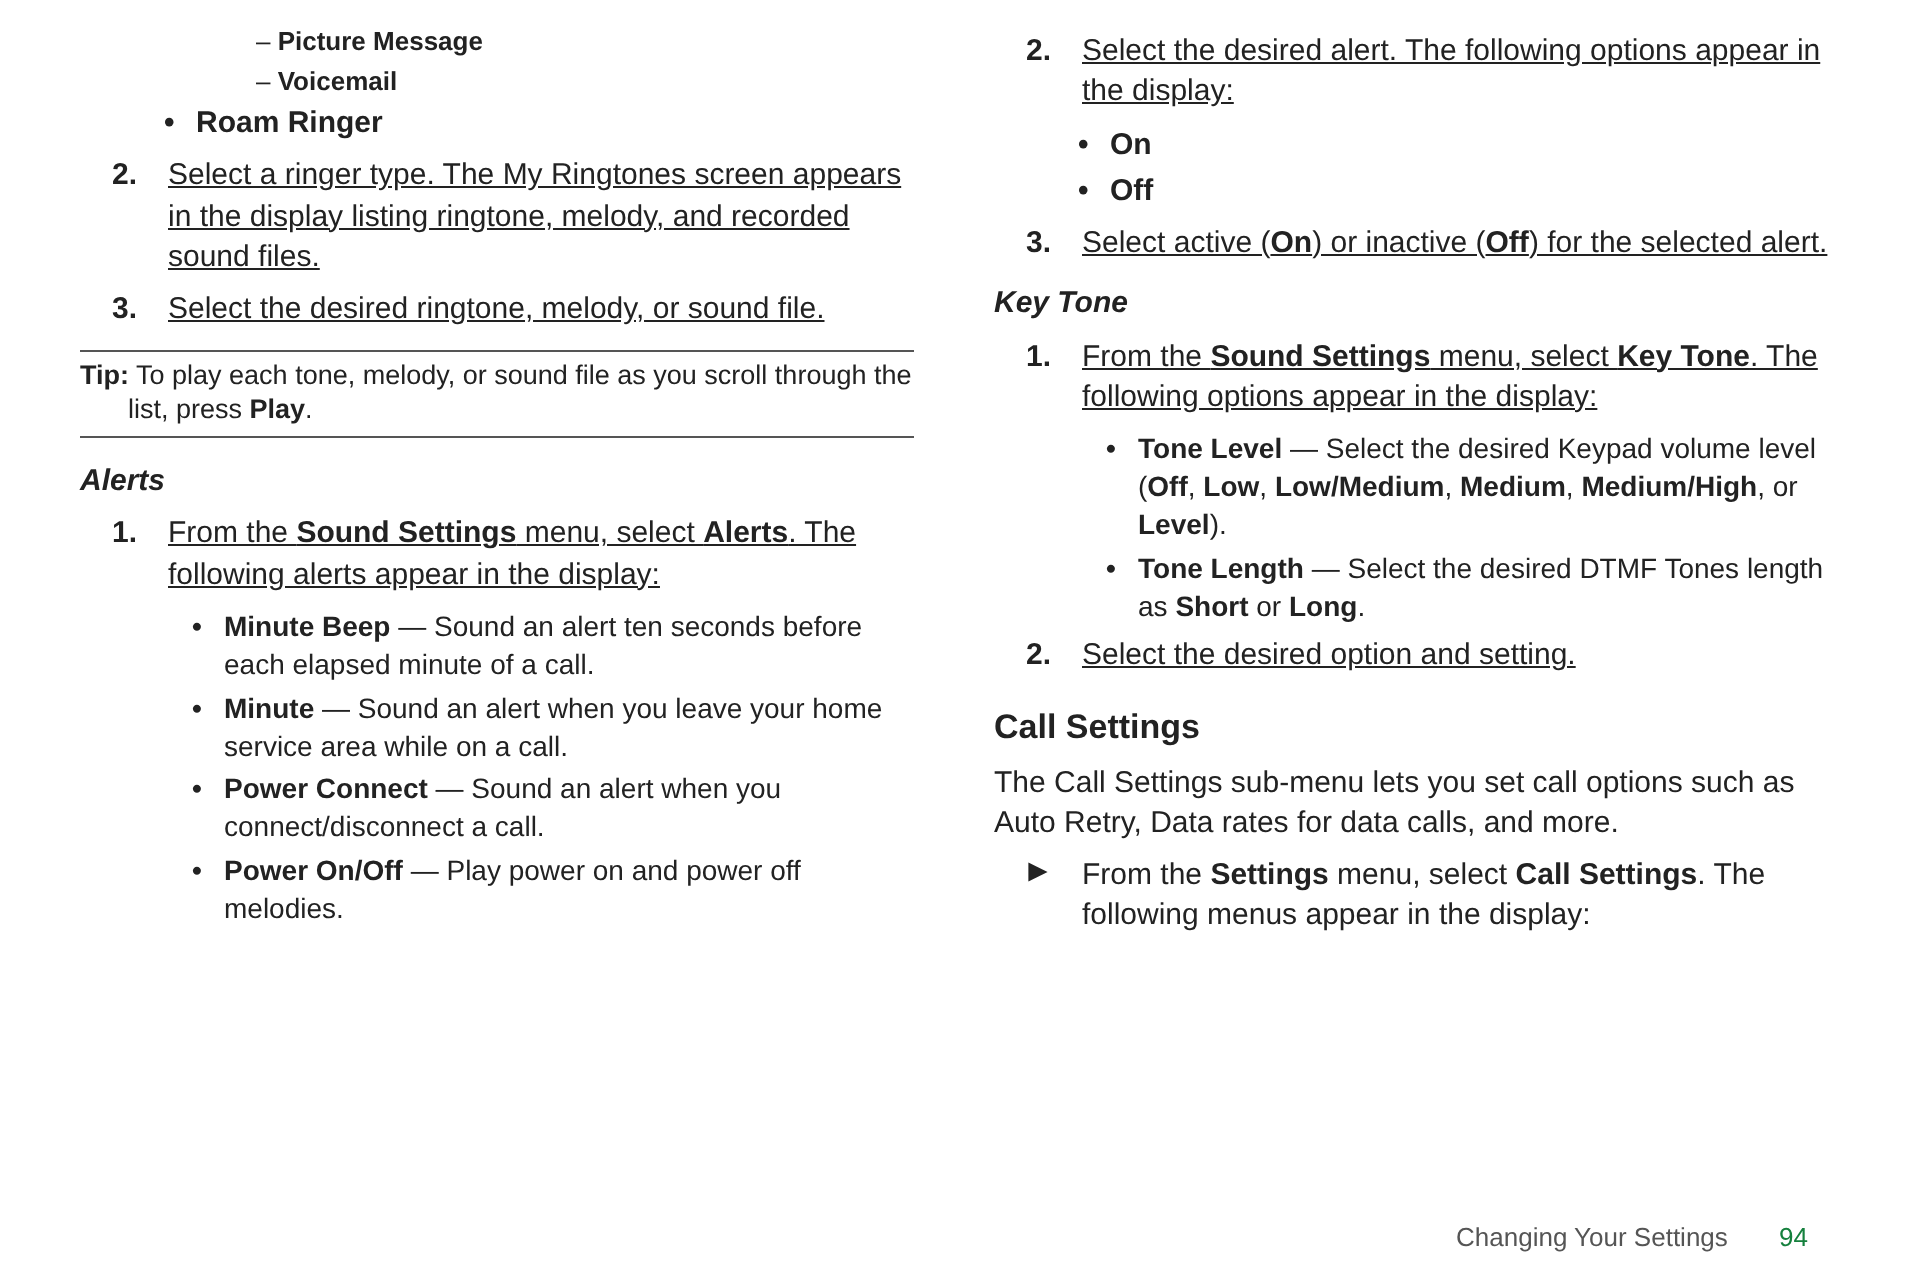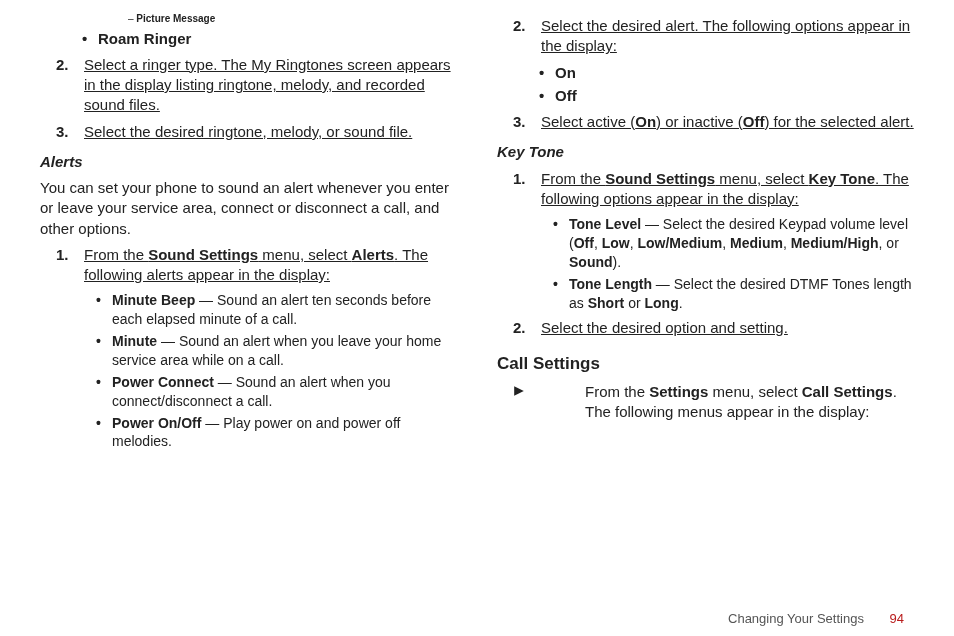--- a/index.html
+++ b/index.html
@@ -35,21 +35,21 @@
   }
   .step .num {
     width: 28px;
     font-weight: bold;
     flex: 0 0 28px;
   }
   .step .body { flex: 1; text-decoration: underline; }
   .dash-item {
     margin: 2px 0 2px 88px;
     font-weight: bold;
-    font-size: 10px;
+    font-size: 13px;
     font-family: Arial, Helvetica, sans-serif;
     font-stretch: condensed;
   }
   .dash-item::before { content: "– "; font-weight: normal; }
   .bullet {
     display: flex;
     margin: 3px 0 3px 56px;
     font-size: 14px;
     font-family: Arial, Helvetica, sans-serif;
     font-stretch: condensed;
@@ -90,64 +90,69 @@
     font-size: 17px;
     margin: 14px 0 6px 0;
     font-family: Arial, Helvetica, sans-serif;
   }
   .body-p {
     margin: 4px 0 8px 8px;
   }
   .arrow-step {
     display: flex;
     margin: 6px 0 6px 16px;
-    gap: 44px;
   }
   .arrow-step .tri {
     width: 28px; flex: 0 0 28px;
   }
   .arrow-step .body { flex: 1; }
   b { font-weight: bold; }
   .footer {
     text-align: right;
     font-size: 13px;
     color: #555;
     padding-right: 10px;
     margin-top: auto;
   }
-  .footer .pn { margin-left: 22px; color: #b91c1c; }
+  .footer .pn { margin-left: 22px; color: #15803d; }
   .cond { font-family: Arial, Helvetica, sans-serif; font-stretch: condensed; }
 </style>
 </head>
 <body>
 
 <div class="page">
   <div class="cols">
 
     <div class="col">
       <div class="dash-item">Picture Message</div>
+      <div class="dash-item">Voicemail</div>
 
       <div class="bullet-top">
         <span class="dot">•</span>
         <span class="btxt"><b>Roam Ringer</b></span>
       </div>
 
       <div class="step">
         <span class="num">2.</span>
         <span class="body">Select a ringer type. The My Ringtones screen appears in the display listing ringtone, melody, and recorded sound files.</span>
       </div>
 
       <div class="step">
         <span class="num">3.</span>
         <span class="body">Select the desired ringtone, melody, or sound file.</span>
       </div>
 
+      <div class="tip">
+        <div class="tip-wrap">
+          <span class="lbl">Tip:</span>
+          <span>To play each tone, melody, or sound file as you scroll through the list, press </span><b>Play</b><span>.</span>
+        </div>
+      </div>
 
       <div class="h3">Alerts</div>
-      <p class="body-p">You can set your phone to sound an alert whenever you enter or leave your service area, connect or disconnect a call, and other options.</p>
 
       <div class="step">
         <span class="num">1.</span>
         <span class="body">
           <span>From the </span><b>Sound Settings</b><span> menu, select </span><b>Alerts</b><span>. The following alerts appear in the display:</span>
         </span>
       </div>
 
       <div class="bullet">
         <span class="dot">•</span>
@@ -194,37 +199,38 @@
       <div class="step">
         <span class="num">1.</span>
         <span class="body">
           <span>From the </span><b>Sound Settings</b><span> menu, select </span><b>Key Tone</b><span>. The following options appear in the display:</span>
         </span>
       </div>
 
       <div class="bullet">
         <span class="dot">•</span>
         <span class="btxt">
-          <b>Tone Level</b><span> — Select the desired Keypad volume level (</span><b>Off</b>, <b>Low</b>, <b>Low/Medium</b>, <b>Medium</b>, <b>Medium/High</b>, or <b>Sound</b><span>).</span>
+          <b>Tone Level</b><span> — Select the desired Keypad volume level (</span><b>Off</b>, <b>Low</b>, <b>Low/Medium</b>, <b>Medium</b>, <b>Medium/High</b>, or <b>Level</b><span>).</span>
         </span>
       </div>
 
       <div class="bullet">
         <span class="dot">•</span>
         <span class="btxt">
           <b>Tone Length</b><span> — Select the desired DTMF Tones length as </span><b>Short</b><span> or </span><b>Long</b><span>.</span>
         </span>
       </div>
 
       <div class="step">
         <span class="num">2.</span>
         <span class="body">Select the desired option and setting.</span>
       </div>
 
       <div class="h2">Call Settings</div>
+      <p class="body-p" style="margin-left:0;">The Call Settings sub-menu lets you set call options such as Auto Retry, Data rates for data calls, and more.</p>
 
       <div class="arrow-step">
         <span class="tri">
           <svg width="12" height="12" viewBox="0 0 10 10">
               <polygon points="1,1 9,5 1,9" fill="#222"></polygon>
             </svg>
         </span>
         <span class="body">
           <span>From the </span><b>Settings</b><span> menu, select </span><b>Call Settings</b><span>. The following menus appear in the display:</span>
         </span>

